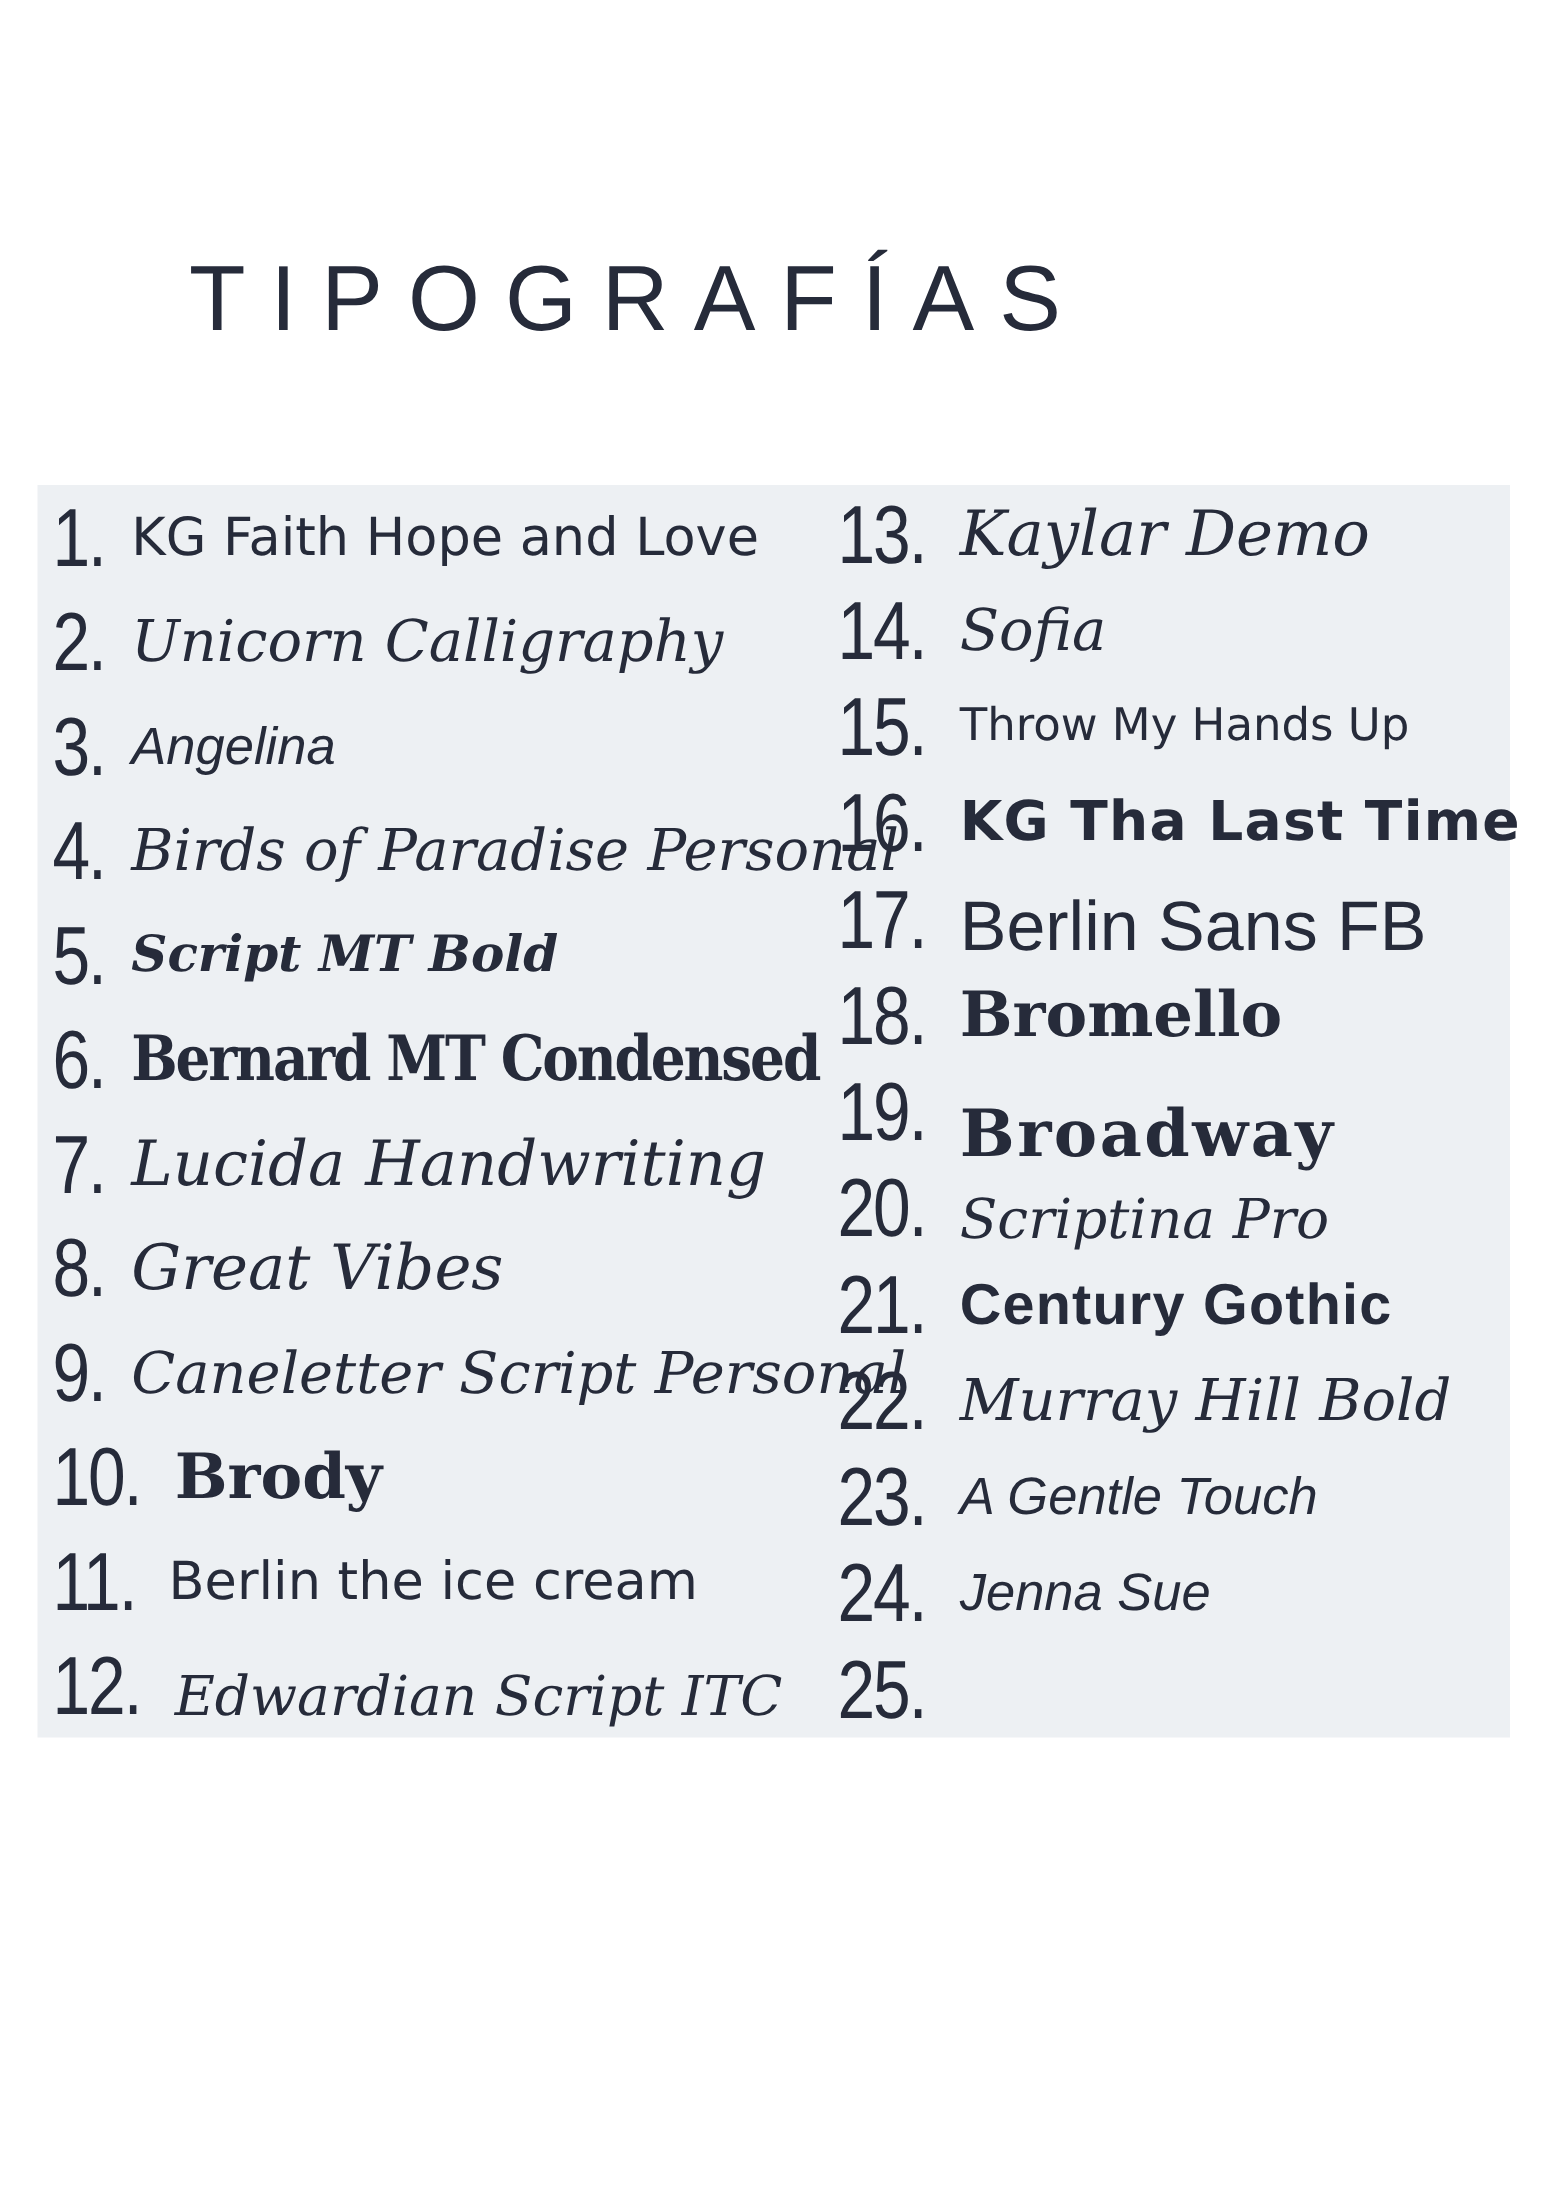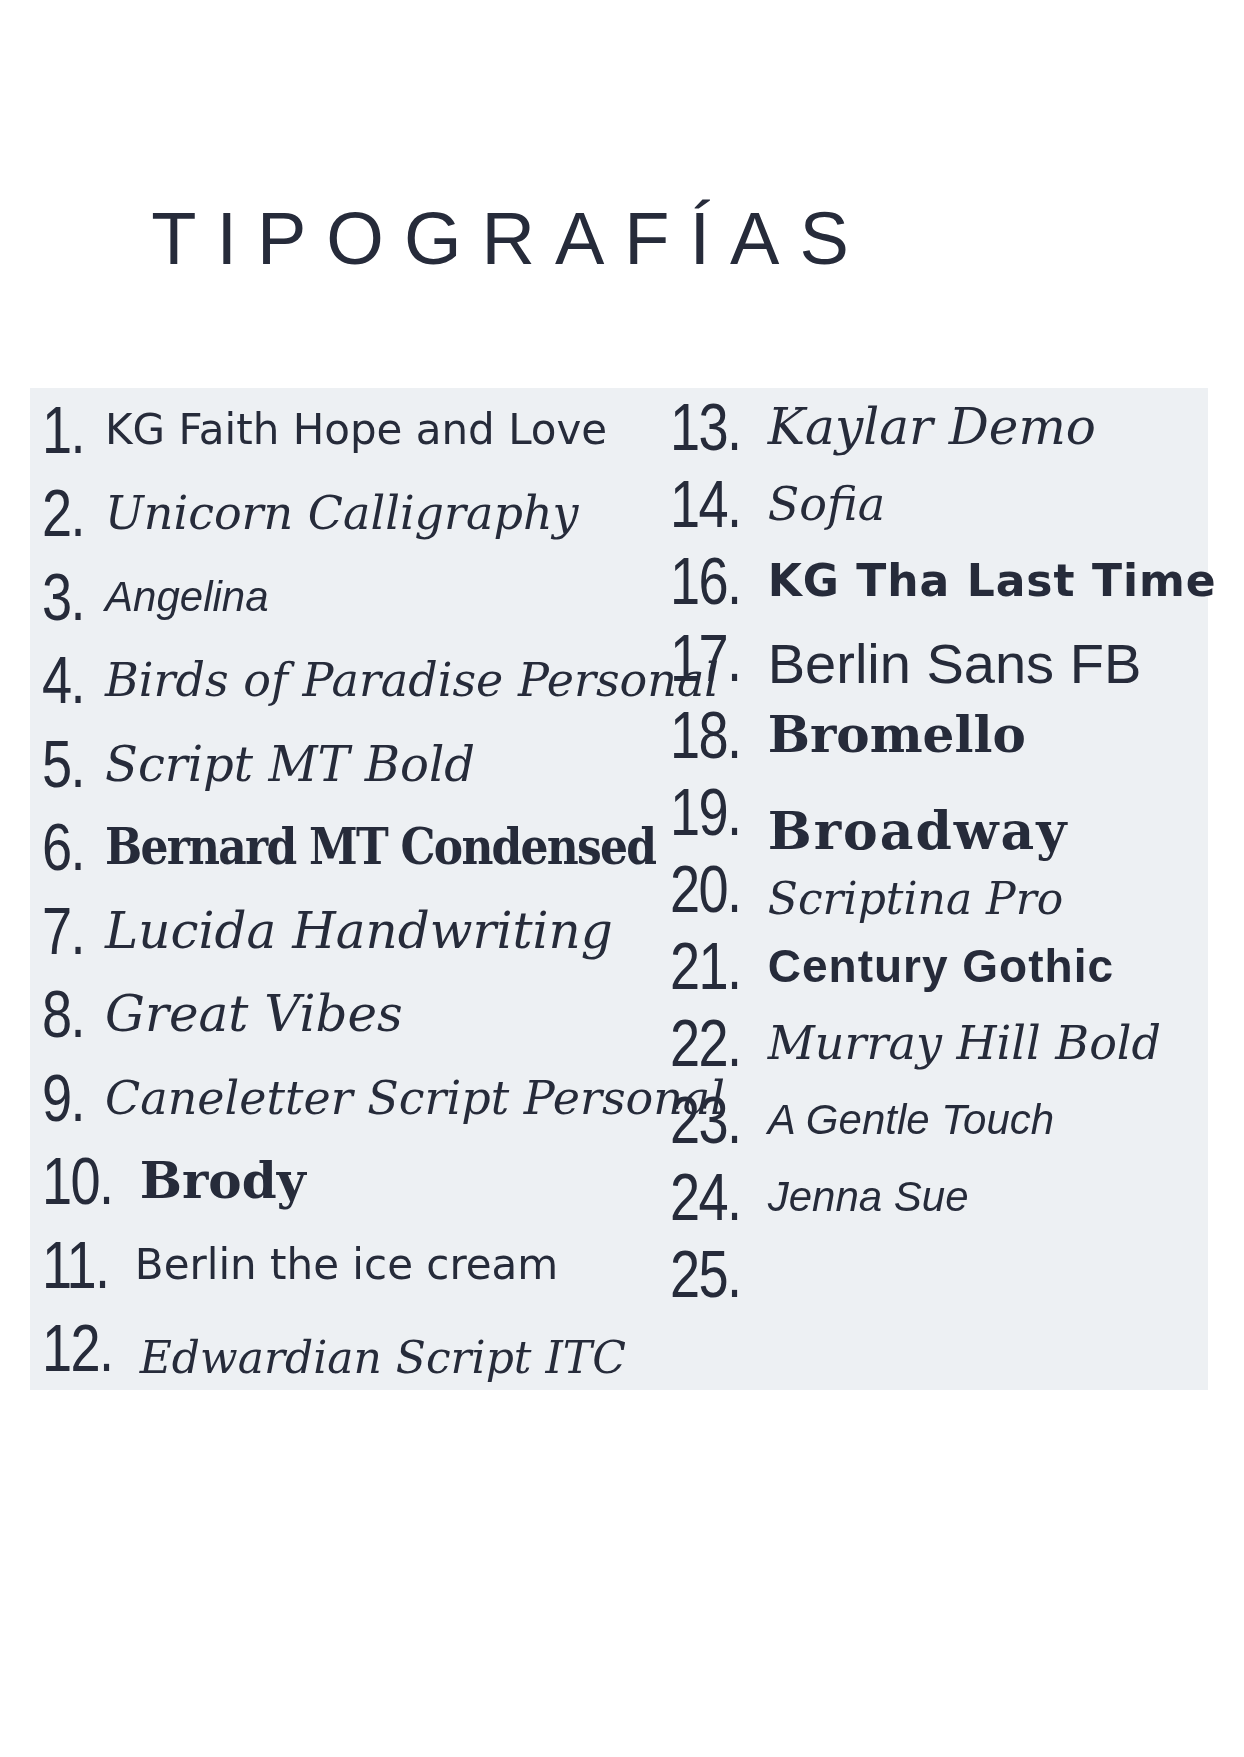--- a/index.html
+++ b/index.html
@@ -63,21 +63,21 @@
     transform:scaleX(0.82);
     transform-origin:left center;
     letter-spacing:-2px;
   }
   .fname{color:var(--ink);line-height:1;}
   
   .s-hand        {font-family:"DejaVu Sans", sans-serif;font-size:42px;}
   .s-hand-sm     {font-family:"DejaVu Sans", sans-serif;font-size:36px;}
   .s-script      {font-family:"DejaVu Serif", serif;font-style:italic;font-size:46px;}
   .s-script-lg   {font-family:"DejaVu Serif", serif;font-style:italic;font-size:50px;}
-  .s-script-bold {font-family:"DejaVu Serif", serif;font-style:italic;font-weight:normal;font-size:48px;}
+  .s-script-bold {font-family:"DejaVu Serif", serif;font-style:italic;font-weight:bold;font-size:40px;}
   .s-script-fine {font-family:"DejaVu Serif", serif;font-style:italic;font-size:44px;font-weight:300;margin-top:20px;}
   .s-script-light{font-family:"Liberation Sans", sans-serif;font-style:italic;font-size:42px;}
   .s-slab        {font-family:"DejaVu Serif", serif;font-weight:bold;font-size:50px;letter-spacing:-2px;transform:scaleX(0.88);transform-origin:left center;display:inline-block;}
   .s-brush       {font-family:"DejaVu Serif", serif;font-weight:bold;font-size:50px;}
   .s-deco        {font-family:"DejaVu Serif", serif;font-weight:bold;font-size:52px;letter-spacing:2px;margin-top:39px;}
   .s-sans        {font-family:"Liberation Sans", sans-serif;font-size:56px;margin-top:13px;}
   .s-geo         {font-family:"Liberation Sans", sans-serif;font-size:46px;letter-spacing:1px;font-weight:bold;}
   .s-bold-round  {font-family:"DejaVu Sans", sans-serif;font-weight:bold;font-size:44px;letter-spacing:1px;}
 </style>
 </head>
@@ -139,20 +139,24 @@
     <div class="col col-right" id="col-right">
         <div class="item">
           <span class="num">13.</span>
           <span class="fname s-script-lg">Kaylar Demo</span>
         </div>
         <div class="item">
           <span class="num">14.</span>
           <span class="fname s-script">Sofia</span>
         </div>
         <div class="item">
+          <span class="num">15.</span>
+          <span class="fname s-hand-sm">Throw My Hands Up</span>
+        </div>
+        <div class="item">
           <span class="num">16.</span>
           <span class="fname s-bold-round">KG Tha Last Time</span>
         </div>
         <div class="item">
           <span class="num">17.</span>
           <span class="fname s-sans">Berlin Sans FB</span>
         </div>
         <div class="item">
           <span class="num">18.</span>
           <span class="fname s-brush">Bromello</span>

